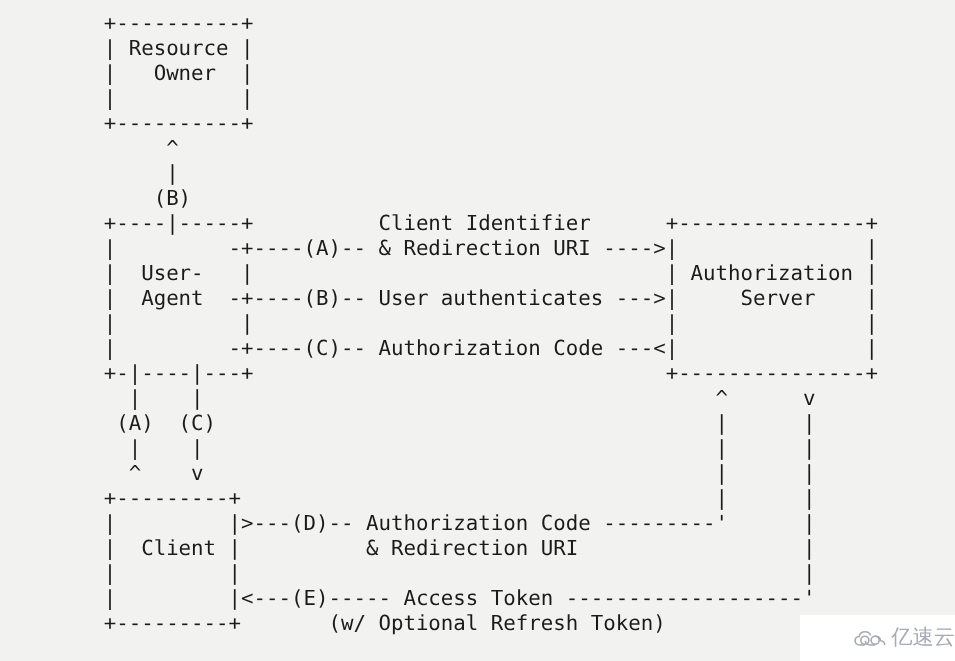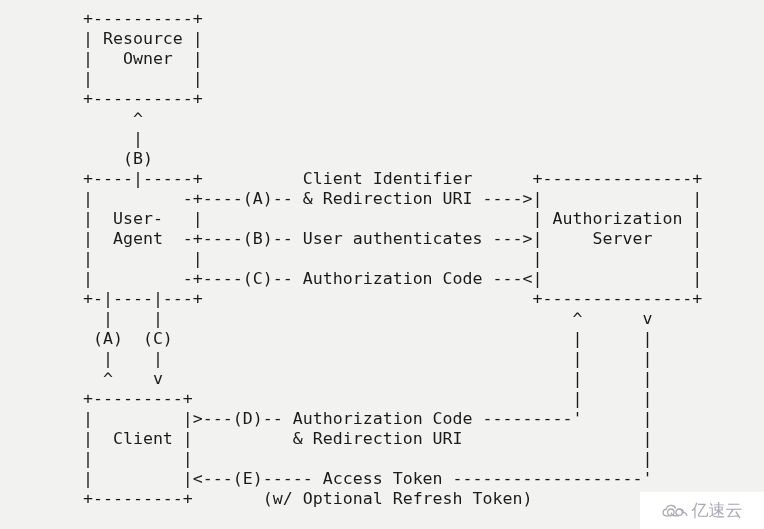--- a/index.html
+++ b/index.html
@@ -34,21 +34,21 @@
   }
   #watermark {
     position: absolute;
     right: 0px;
     bottom: 0px;
     width: 124px;
     height: 37px;
     background: #ffffff;
     display: flex;
     align-items: center;
-    justify-content: center;
+    justify-content: flex-end;
     gap: 4px;
     user-select: none;
   }
   #watermark .wm-icon {
     display: block;
     width: 26px;
     height: 16px;
     flex: 0 0 auto;
   }
   #watermark .wm-text {

